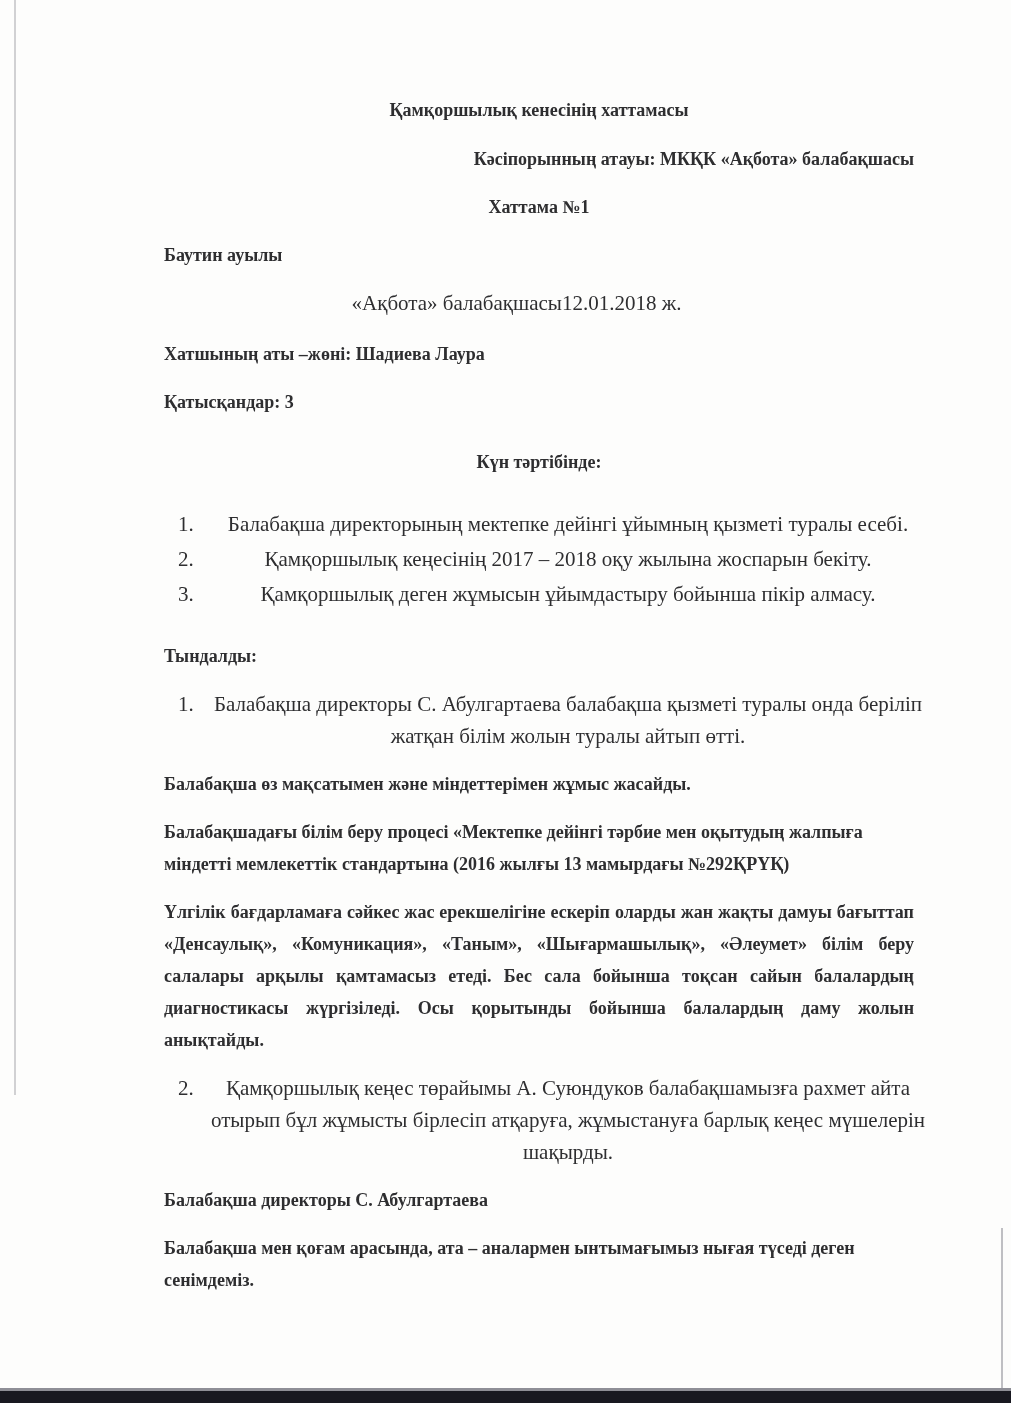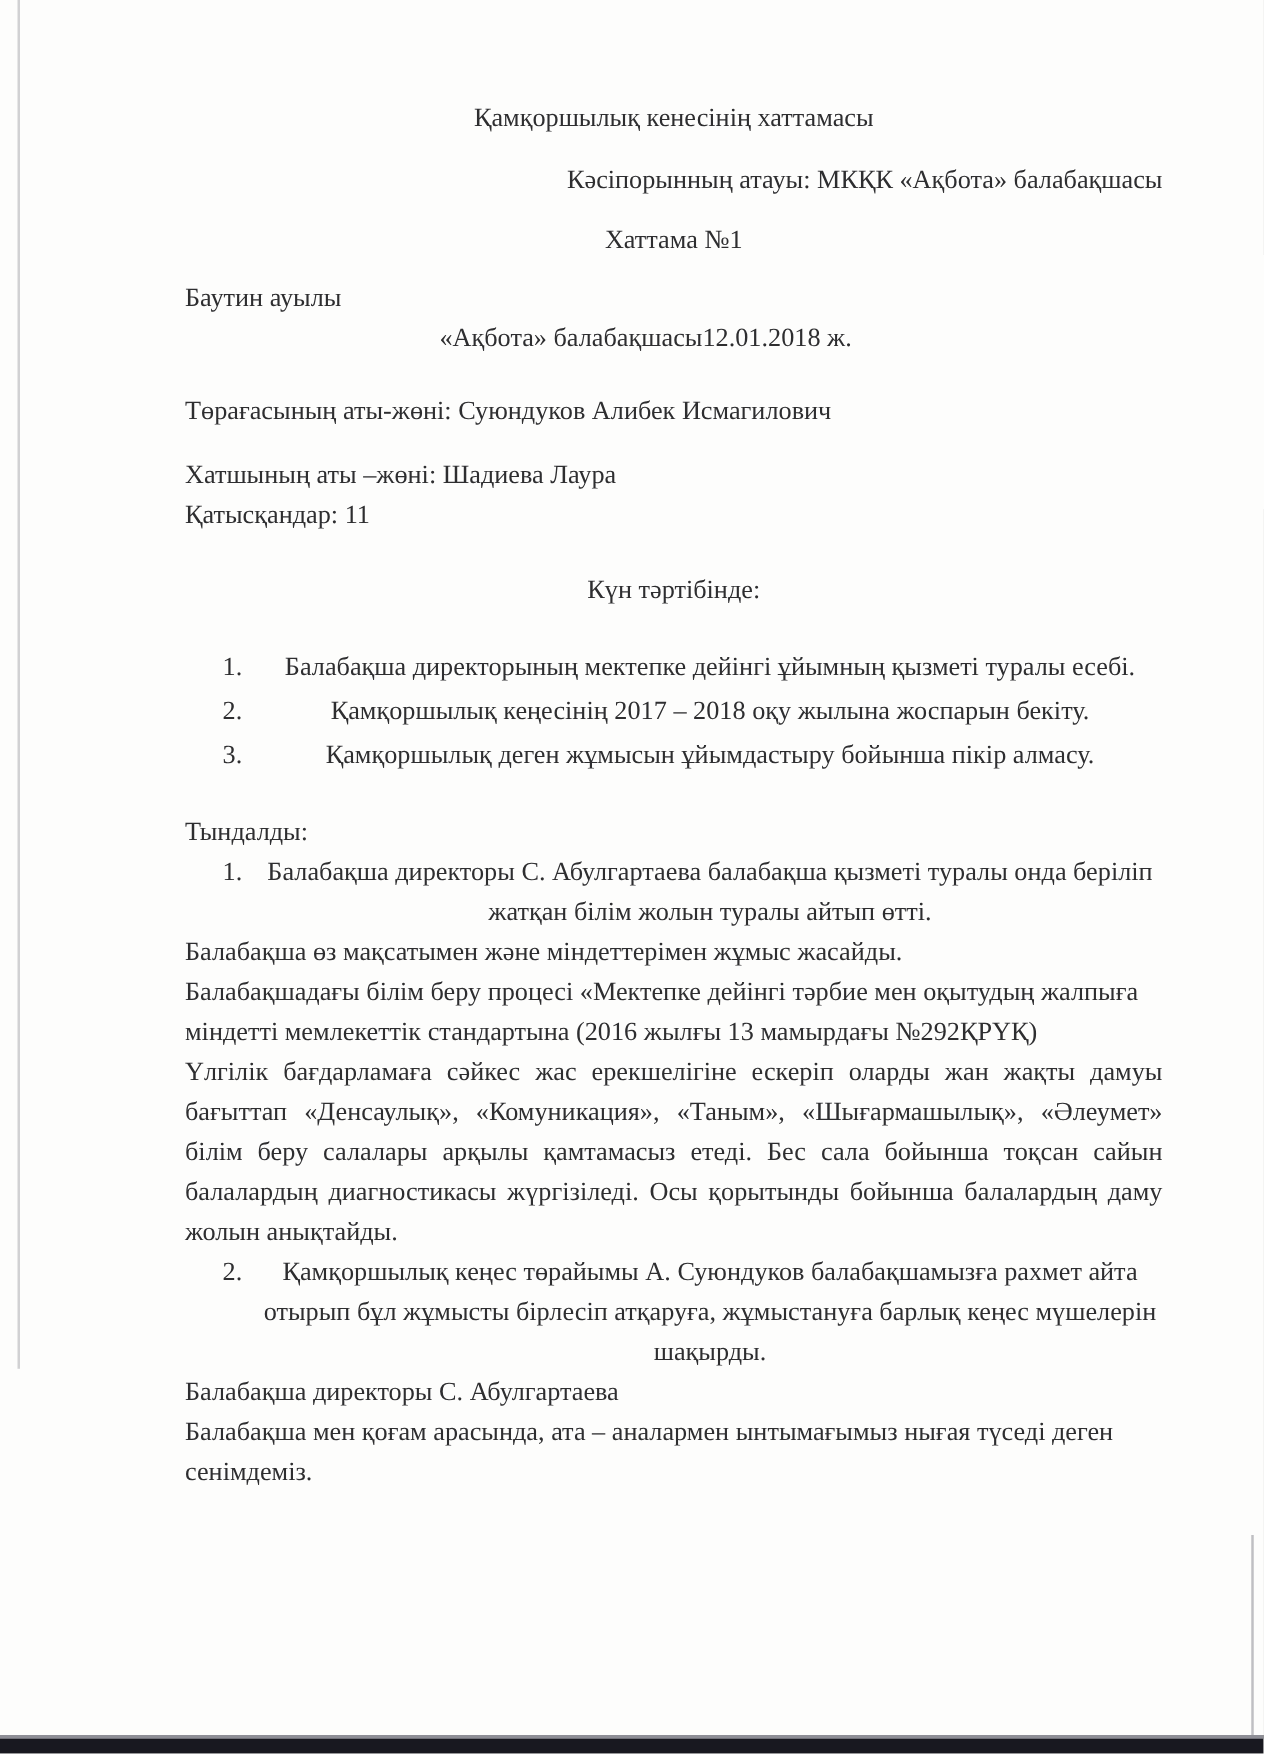--- a/index.html
+++ b/index.html
@@ -41,23 +41,23 @@
   .content {
     position: absolute;
     left: 148px;
     top: 78px;
     width: 782px;
     font-size: 21px;
     line-height: 32px;
   }
   .center { text-align: center; }
   p, h1, h2, h3 {
-    margin: 0;
-    font-size: 21px;
-    font-weight: normal;
+    margin: 16px;
+    font-size: 18px;
+    font-weight: bold;
     line-height: 32px;
   }
   .mt-title2   { margin-top: 17px; text-align: right; }
   .mt-title3   { margin-top: 16px; }
   .mt-village  { margin-top: 15px; }
   .mt-chair    { margin-top: 26px; }
   .mt-secr     { margin-top: 19px; }
   .mt-agenda-h { margin-top: 28px; }
   .mt-agenda   { margin-top: 30px; }
   .mt-heard    { margin-top: 30px; }
@@ -92,23 +92,22 @@
     <h1 class="center">Қамқоршылық кенесінің хаттамасы</h1>
     <h2 class="center mt-title2">Кәсіпорынның атауы: МКҚК «Ақбота» балабақшасы</h2>
     <h2 class="center mt-title3">Хаттама №1</h2>
 
     <p class="mt-village">Баутин ауылы</p>
     <div class="row">
       <span>«Ақбота» балабақшасы</span>
       <span class="date">12.01.2018 ж.</span>
     </div>
 
-    <p class="mt-chair">Төрағасының аты-жөні: Суюндуков Алибек Исмагилович</p>
     <p class="mt-secr">Хатшының аты –жөні: Шадиева Лаура</p>
-    <p>Қатысқандар: 11</p>
+    <p>Қатысқандар: 3</p>
 
     <p class="center mt-agenda-h">Күн тәртібінде:</p>
 
     <div class="mt-agenda">
       <div class="list-item">
         <span class="num">1.</span>
         <span class="txt">Балабақша директорының мектепке дейінгі ұйымның қызметі туралы есебі.</span>
       </div>
       <div class="list-item">
         <span class="num">2.</span>

